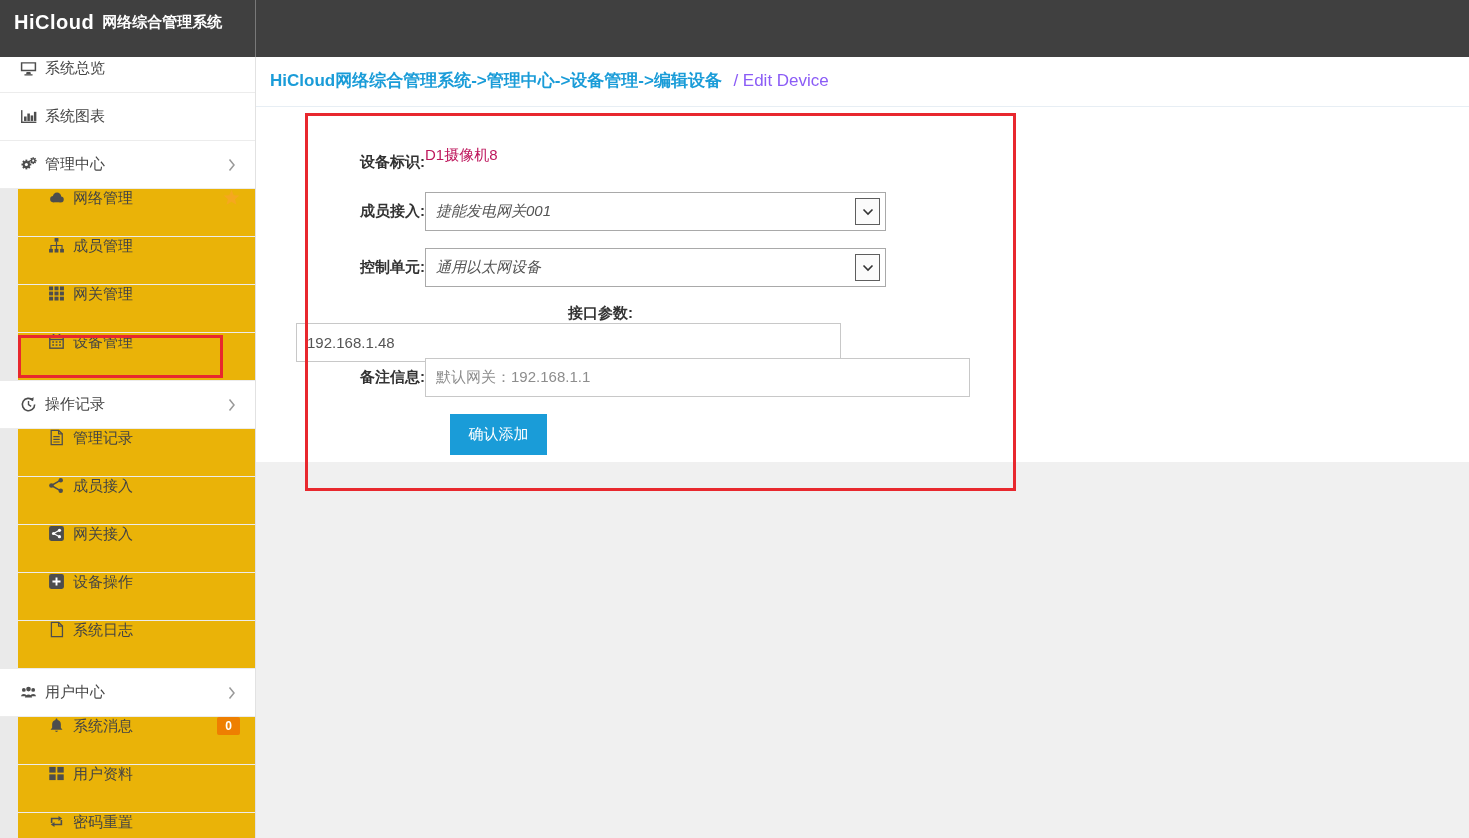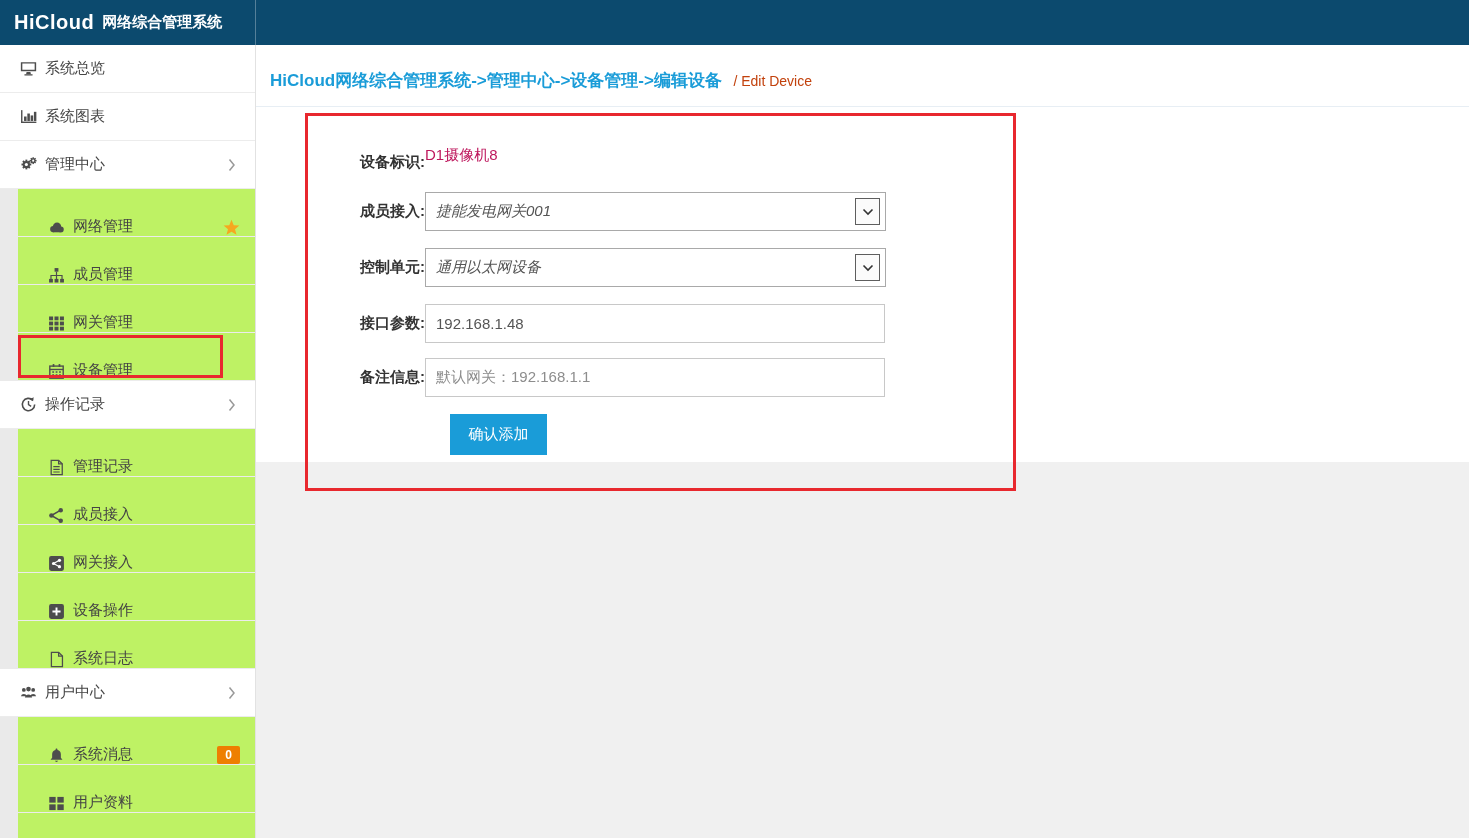--- a/index.html
+++ b/index.html
@@ -1,61 +1,61 @@
 <!DOCTYPE html>
 <html><head>
 <meta charset="utf-8">
 <style>
   * { margin:0; padding:0; box-sizing:border-box; }
   html,body { background:#fff; }
   body { font-family:"Liberation Sans","DejaVu Sans",sans-serif; }
   .app { position:relative; width:1469px; height:838px; overflow:hidden; background:#fff; }
 
   
-  .topbar { position:absolute; left:0; top:0; right:0; height:45px; background:#0c4a6e; z-index:5; }
+  .topbar { position:absolute; left:0; top:0; right:0; height:57px; background:#404040; z-index:5; }
   .brand { position:absolute; left:14px; top:0; height:45px; display:flex; align-items:center; gap:8px; color:#fff; }
   .brand-bold { font-size:20px; font-weight:700; letter-spacing:.5px; }
   .brand-rest { font-size:15px; font-weight:700; }
   .topbar-divider { position:absolute; left:255px; top:0; bottom:0; width:1px; background:rgba(255,255,255,.3); }
 
   
   .sidebar { position:absolute; left:0; top:45px; bottom:0; width:256px; background:#fff; border-right:1px solid #e2e2e2; z-index:4; }
   .nav-item { height:48px; display:flex; align-items:center; cursor:pointer; }
   .nav-item.top { padding-left:20px; gap:8px; border-bottom:1px solid #ececec; background:#fff;font-family:Liberation Mono, monospace; }
   .nav-item.sub { padding:0; align-items:stretch; }
   .gutter { width:18px; background:#eaeaea; flex:none; }
-  .sub-inner { flex:1; display:flex; align-items:flex-end; gap:8px; padding-left:30px; background:#bef264; border-bottom:1px solid #ececec; }
+  .sub-inner { flex:1; display:flex; align-items:flex-start; gap:8px; padding-left:30px; background:#eab308; border-bottom:1px solid #ececec; }
   .nav-label { font-size:15px; color:#444; }
   .icon { width:17px; height:17px; flex:none; display:inline-flex; }
   .icon svg { width:100%; height:100%; }
   .chevron { margin-left:auto; margin-right:18px; width:9px; height:14px; display:inline-flex; }
   .star { margin-left:auto; margin-right:15px; width:17px; height:17px; display:inline-flex; }
   .badge { margin-left:auto; margin-right:15px; background:#ee7f01; color:#fff; font-size:12px; font-weight:700; padding:3px 8px; border-radius:2px; line-height:1; }
 
   
   .main { position:absolute; left:256px; top:45px; right:0; bottom:0; background:#fff; }
   .breadcrumb { position:absolute; left:14px; top:24px; white-space:nowrap; }
   .crumb-path { color:#1a9cd8; font-weight:700; font-size:17px; }
-  .crumb-suffix { color:#c2410c; font-size:14px; margin-left:7px; }
+  .crumb-suffix { color:#8b5cf6; font-size:17px; margin-left:7px; }
   .breadcrumb-divider { position:absolute; left:0; right:0; top:61px; height:1px; background:#e7eef4; }
   .main-lower { position:absolute; left:0; right:0; top:417px; bottom:0; background:#f0f0f0; }
 
   
   .form-row { position:absolute; left:40px; display:flex; align-items:center; }
   .form-label { width:129px; text-align:right; font-size:15px; font-weight:700; color:#333; flex:none; }
   .row-static { top:100px; align-items:flex-start; }
   .row-static .form-label { padding-top:8px; }
   .static-value { font-size:15px; color:#be185d; padding-top:1px; }
   .row-select-1 { top:147px; }
   .row-select-2 { top:203px; }
-  .row-input-1  { top:259px; }
+  .row-input-1  { top:259px;flex-direction:column; }
   .row-input-2  { top:313px; }
   .select { position:relative; width:461px; height:39px; border:1px solid #a9a9a9; background:#fff; display:flex; align-items:center; padding-left:10px; font-size:15px; color:#555; cursor:pointer;font-style:italic; }
   .select-arrow { position:absolute; right:5px; top:5px; width:25px; height:27px; border:1px solid #5e5e5e; background:#fbfbfb; display:flex; align-items:center; justify-content:center; }
-  .textbox { width:460px; height:39px; border:1px solid #c8c8c8; padding:0 10px; font-size:15px; color:#555; font-family:inherit; background:#fff; }
+  .textbox { width:545px; height:39px; border:1px solid #c8c8c8; padding:0 10px; font-size:15px; color:#555; font-family:inherit; background:#fff; }
   .textbox.muted { color:#8d8d8d; }
   .submit-btn { position:absolute; left:194px; top:369px; width:97px; height:41px; background:#1a9cd8; color:#fff; border:none; font-size:15px; font-family:inherit; cursor:pointer; }
 
   
   .annotation { position:absolute; border:3px solid #e8282e; pointer-events:none; z-index:30; }
   .sidebar-annotation { left:18px; top:335px; width:205px; height:43px; }
   .form-annotation { left:305px; top:113px; width:711px; height:378px; }
 </style>
 </head>
 <body>

